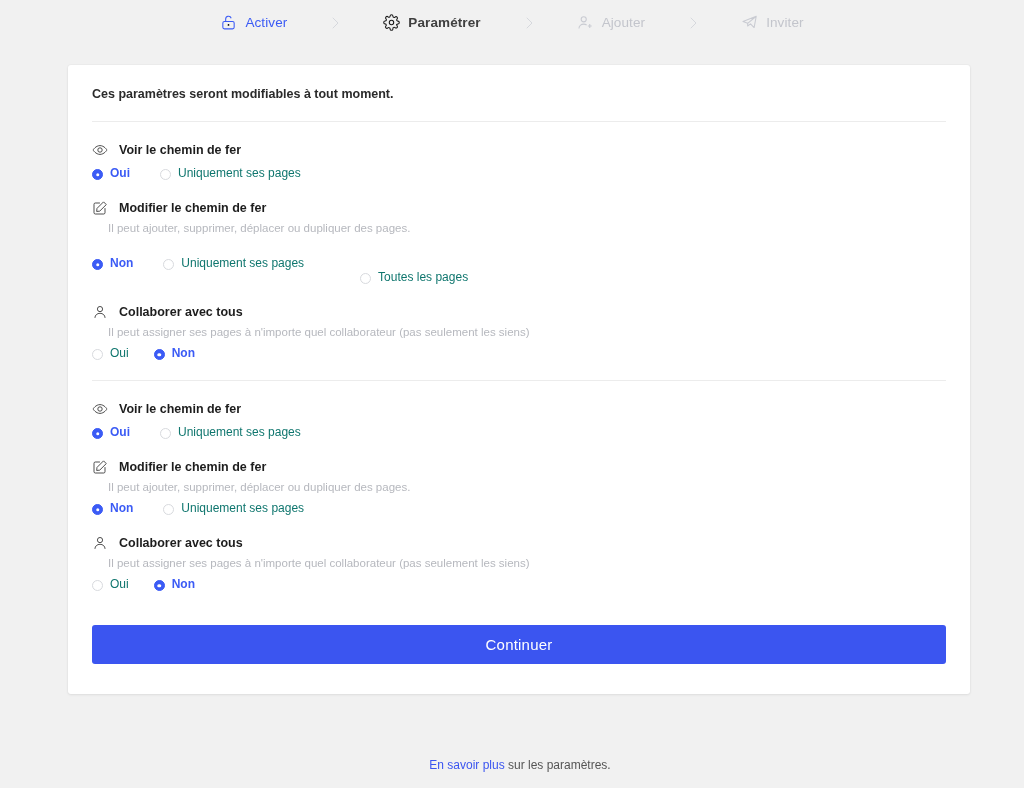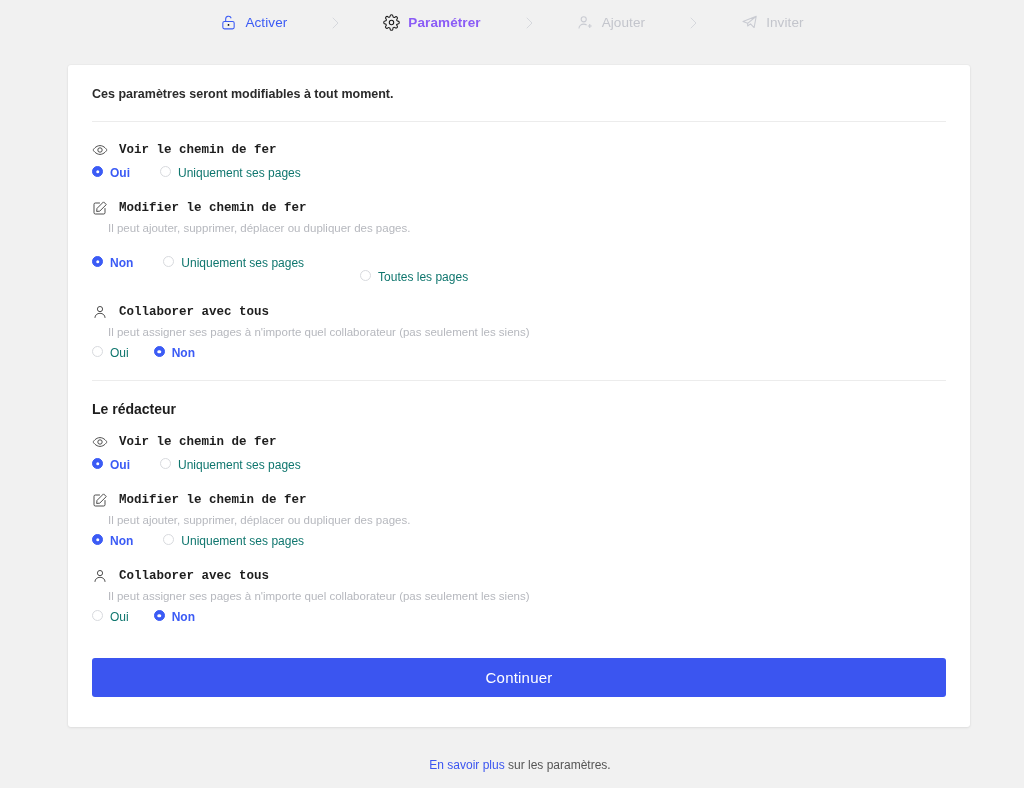--- a/index.html
+++ b/index.html
@@ -27,21 +27,21 @@
     align-items: center;
     gap: 8px;
     padding: 0 4px;
     white-space: nowrap;
   }
   .step-label {
     font-size: 13.5px;
     letter-spacing: .1px;
   }
   .step.done .step-label { color: #3b5bf5; font-weight: 400; }
-  .step.current .step-label { color: #8b5cf6; font-weight: 700; }
+  .step.current .step-label { color: #404040; font-weight: 700; }
   .step.todo .step-label { color: #c3c5cc; font-weight: 400; }
 
   .step.done svg { stroke: #3b5bf5; }
   .step.current svg { stroke: #1a1a1a; }
   .step.todo svg { stroke: #c9cbd2; }
 
   .step-icon { display: flex; align-items: center; justify-content: center; width: 17px; height: 17px; }
   .step-icon svg { width: 17px; height: 17px; fill: none; stroke-width: 1.5; }
 
   .chev {
@@ -100,33 +100,32 @@
     align-items: center;
     gap: 11px;
     margin-bottom: 6px;
   }
   .perm-icon { width: 16px; height: 16px; display: flex; align-items: center; justify-content: center; flex: 0 0 16px; }
   .perm-icon svg { width: 16px; height: 16px; fill: none; stroke: #333; stroke-width: 1.3; }
   .perm-name {
     font-size: 12.5px;
     font-weight: 700;
     color: #1d1d1d;
-    font-family: Liberation Mono, monospace;
   }
   .perm-desc {
     font-size: 11.5px;
     color: #b6b8be;
     margin-bottom: 6px;
     margin-left: 16px;
   }
 
   .opts { display: flex; align-items: center; }
   .opt {
     display: flex;
-    align-items: flex-start;
+    align-items: flex-end;
     gap: 7px;
     cursor: pointer;
     padding: 2px 0;
   }
   .radio {
     width: 11px; height: 11px;
     border-radius: 50%;
     flex: 0 0 11px;
     position: relative;
     border: 1px solid #d8dade;
@@ -307,21 +306,20 @@
                 <span class="opt-label">Oui</span>
               </label>
               <label class="opt sel" style="margin-right: 56px;">
                 <span class="radio"></span>
                 <span class="opt-label">Non</span>
               </label>
             </div>
           </div>
         </div>
         <div class="role-section">
-          <div class="role-title">Le rédacteur</div>
           <div class="perm">
             <div class="perm-head">
               <span class="perm-icon">
                 <svg viewBox="0 0 24 24">
                   <path d="M1.6 12s4-6.6 10.4-6.6S22.4 12 22.4 12s-4 6.6-10.4 6.6S1.6 12 1.6 12z"></path>
                   <circle cx="12" cy="12" r="3.3"></circle>
                 </svg>
               </span>
               <span class="perm-name">Voir le chemin de fer</span>
             </div>

